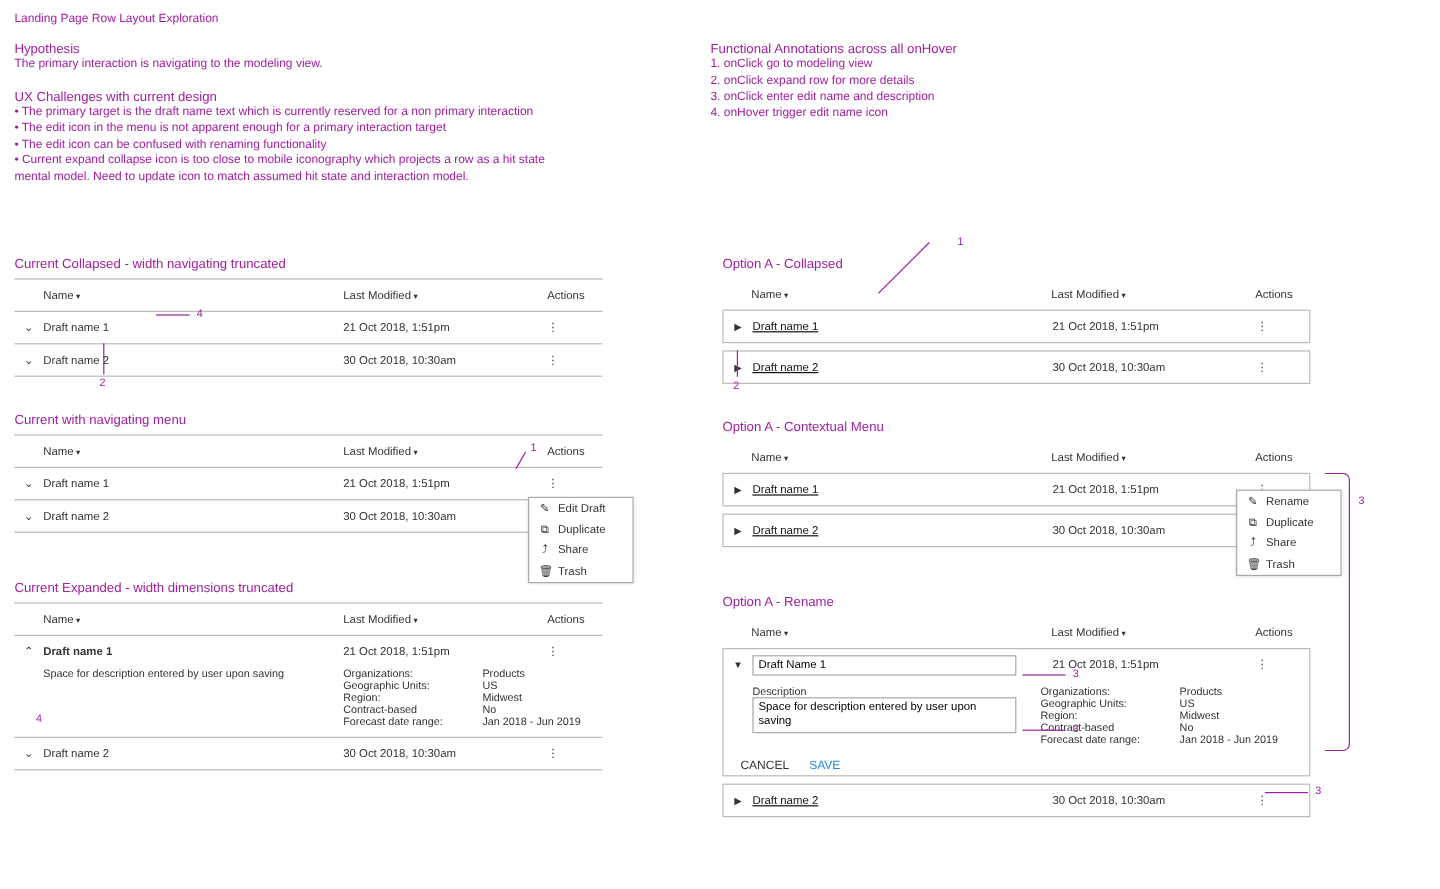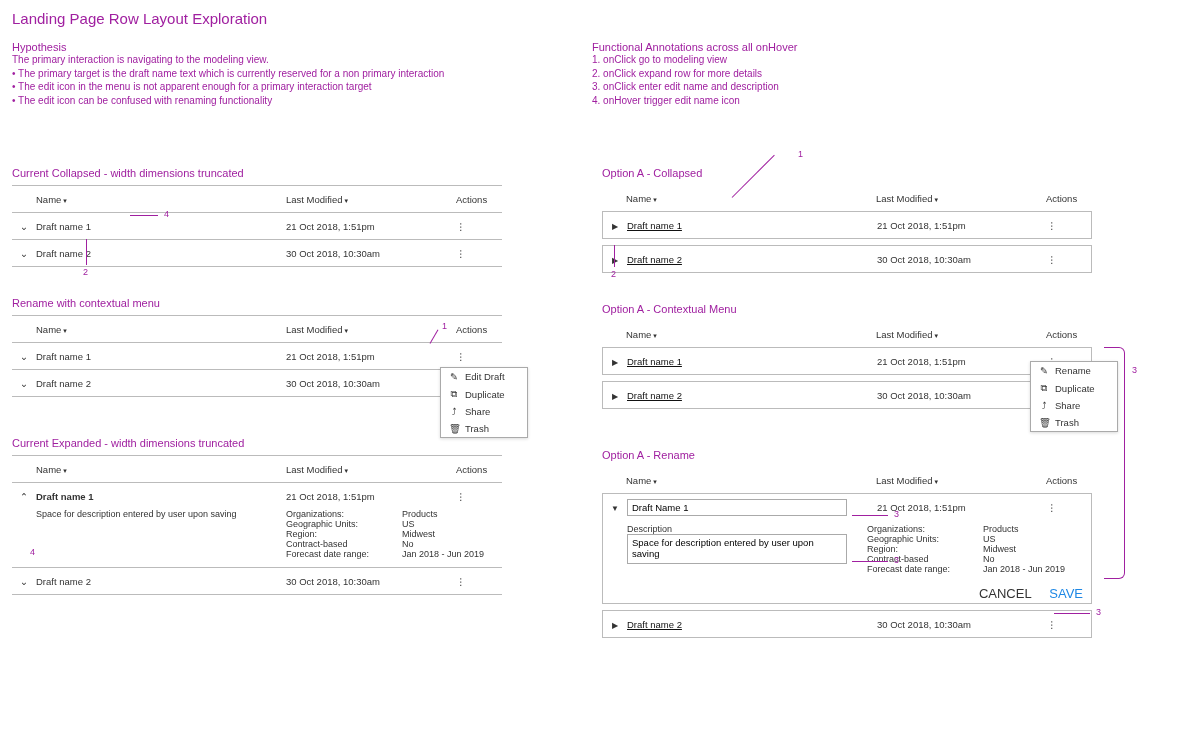--- a/index.html
+++ b/index.html
@@ -1,18 +1,18 @@
 <!DOCTYPE html>
 <html><head>
 <meta charset="utf-8">
 <style>
 html,body{margin:0;padding:0;font-family:Arial,Helvetica,sans-serif;font-size:10px;color:#333;background:#fff}
 body{width:1200px;padding:10px 12px;box-sizing:border-box}
 .purple{color:#a020a0}
-.title{font-size:15px;margin-bottom:8px}
+.title{font-size:10px;margin-bottom:8px}
 .subhead{font-size:11px;font-weight:normal;margin-top:6px}
 .text{font-size:10px;line-height:1.35;max-width:460px}
 .cols{display:flex;gap:100px}
 .col{flex:0 0 490px}
 .section-title{font-size:11px;margin:30px 0 6px 0}
 .tbl{border-top:1px solid #bbb}
 .hdr,.row{display:flex;align-items:center;border-bottom:1px solid #bbb;min-height:22px;padding:2px 0}
 .hdr{font-size:9.5px;color:#333}
 .row{font-size:9.5px}
 .cell-ex{width:24px;text-align:center}
@@ -30,56 +30,58 @@
 .rel{position:relative}
 .desc{font-size:9px;color:#333;margin-left:24px}
 .meta{font-size:9px;margin-left:0}
 .meta-row{display:flex;gap:6px}
 .meta-k{min-width:110px}
 .bold{font-weight:bold}
 .anno{position:absolute;color:#a020a0;font-size:9px}
 .anno-line{position:absolute;background:#a020a0}
 .inp{border:1px solid #aaa;font-size:9.5px;padding:2px 4px;font-family:inherit;box-sizing:border-box}
 textarea.inp{resize:none;height:30px}
-.btns{text-align:right;font-size:13px;padding:6px 8px 2px 0}
+.btns{text-align:left;font-size:10px;padding:6px 8px 2px 0}
 .btn{display:inline-block;margin-left:14px;cursor:pointer}
 .save{color:#1e88e5}
 .box{border:1px solid #bbb;margin-bottom:6px}
 .box .row,.box .expanded{border-bottom:none}
 .annot-arrow{position:absolute;border:1px solid #a020a0;border-left:none;border-radius:0 6px 6px 0}
 </style>
 </head>
 <body>
 
 <div class="purple title">Landing Page Row Layout Exploration</div>
 
 <div class="cols">
   <div style="flex:0 0 480px">
     <div class="purple subhead">Hypothesis</div>
     <div class="purple text">The primary interaction is navigating to the modeling view.</div>
 
+    <div class="purple subhead" style="margin-top:14px">UX Challenges with current design</div>
     <div class="purple text">• The primary target is the draft name text which is currently reserved for a non primary interaction</div>
     <div class="purple text">• The edit icon in the menu is not apparent enough for a primary interaction target</div>
     <div class="purple text">• The edit icon can be confused with renaming functionality</div>
+    <div class="purple text">• Current expand collapse icon is too close to mobile iconography which projects a row as a hit state mental model.  Need to update icon to match assumed hit state and interaction model.</div>
   </div>
   <div style="flex:0 0 400px">
     <div class="purple subhead">Functional Annotations across all onHover</div>
     <div class="purple text">1. onClick go to modeling view</div>
     <div class="purple text">2. onClick expand row for more details</div>
     <div class="purple text">3. onClick enter edit name and description</div>
     <div class="purple text">4. onHover trigger edit name icon</div>
   </div>
 </div>
 
 <div class="cols" style="margin-top:60px">
 
 <div class="col">
 
   <div class="rel">
-    <div class="purple section-title" style="margin-top:0">Current Collapsed - width dimensions truncated</div>
+    <div class="purple section-title" style="margin-top:0">Current Collapsed - width navigating truncated</div>
     <div class="tbl">
       <div class="hdr">
         <div class="cell-ex"></div>
         <div class="cell-name"><span>Name</span><span class="caret">▾</span></div>
         <div class="cell-mod"><span>Last Modified</span><span class="caret">▾</span></div>
         <div class="cell-act">Actions</div>
       </div>
       <div class="row">
         <div class="cell-ex"><span class="chev">⌄</span></div>
         <div class="cell-name">Draft name 1</div>
@@ -93,21 +95,21 @@
         <div class="cell-act"><span class="morev">⋮</span></div>
       </div>
     </div>
     <div class="anno-line" style="left:118px;top:48px;width:28px;height:1px"></div>
     <span class="anno" style="left:152px;top:42px">4</span>
     <div class="anno-line" style="left:74px;top:72px;width:1px;height:26px"></div>
     <span class="anno" style="left:71px;top:100px">2</span>
   </div>
 
   <div class="rel">
-    <div class="purple section-title">Rename with contextual menu</div>
+    <div class="purple section-title">Current with navigating menu</div>
     <div class="tbl">
       <div class="hdr">
         <div class="cell-ex"></div>
         <div class="cell-name"><span>Name</span><span class="caret">▾</span></div>
         <div class="cell-mod"><span>Last Modified</span><span class="caret">▾</span></div>
         <div class="cell-act">Actions</div>
       </div>
       <div class="row">
         <div class="cell-ex"><span class="chev">⌄</span></div>
         <div class="cell-name">Draft name 1</div>

